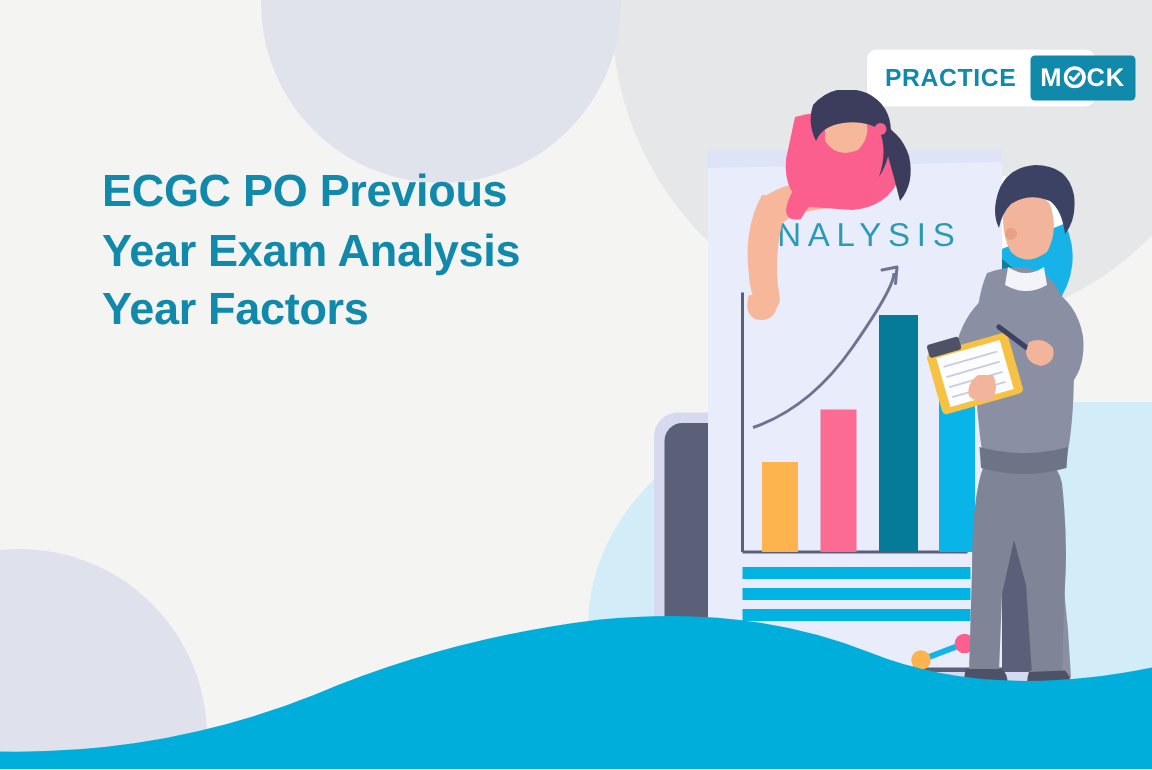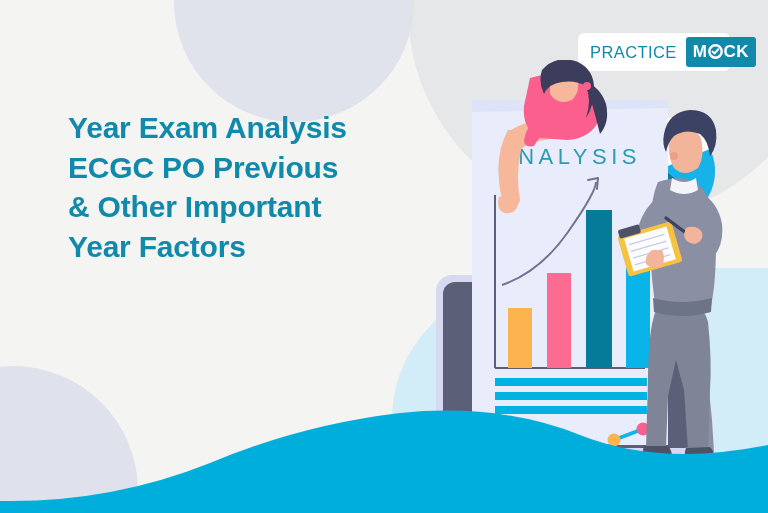--- a/index.html
+++ b/index.html
@@ -59,21 +59,21 @@
     background: #ffffff;
     border-radius: 6px;
     display: flex;
     align-items: center;
     padding: 4px 5px 4px 12px;
     box-shadow: 0 0 0 0.5px rgba(0,0,0,0.02);
   }
   .logo-practice {
     color: #1089ab;
     font-size: 16.5px;
-    font-weight: 400;
+    font-weight: 700;
     letter-spacing: 0.4px;
     line-height: 1;
   }
   .logo-mock {
     margin-left: 9px;
     background: #1089ab;
     color: #ffffff;
     font-size: 17px;
     font-weight: 700;
     letter-spacing: 0.6px;
@@ -115,23 +115,22 @@
 <body>
 
 <div class="banner">
 
   <div class="circle-tr"></div>
   <div class="circle-tl"></div>
   <div class="circle-bl"></div>
   <div class="bg-lightblue"></div>
 
   <div class="headline">
+    <div>ECGC PO Previous</div>
     <div>Year Exam Analysis</div>
-    <div>ECGC PO Previous</div>
-    <div>&amp; Other Important</div>
     <div>Year Factors</div>
   </div>
 
   <div class="logo">
     <span class="logo-practice">PRACTICE</span>
     <span class="logo-mock">
       <span>M</span>
       <span class="mock-o">
         <svg viewBox="0 0 16 16" width="15" height="15" aria-hidden="true">
           <circle cx="8" cy="8" r="6.6" fill="none" stroke="#ffffff" stroke-width="2.6"></circle>

